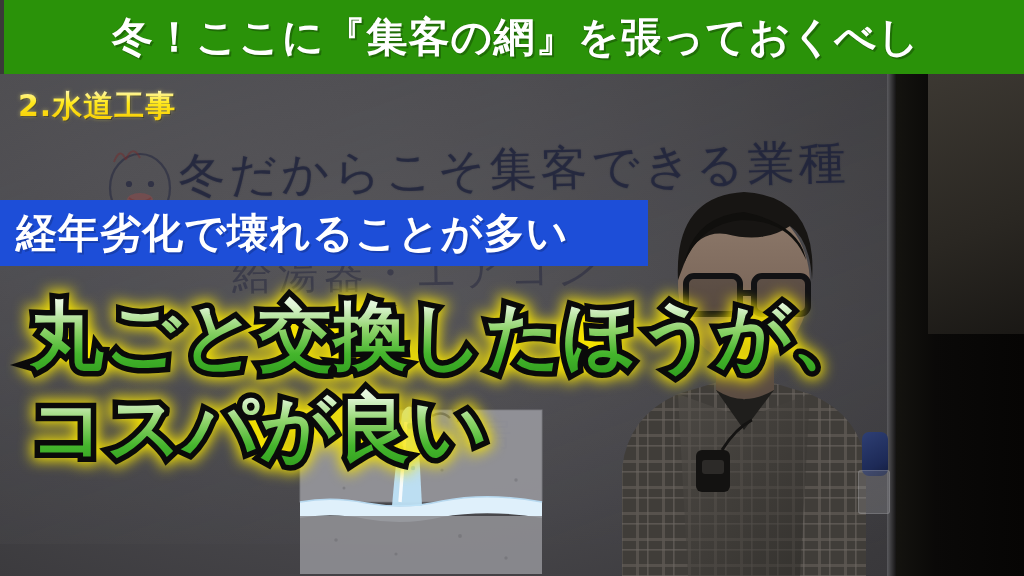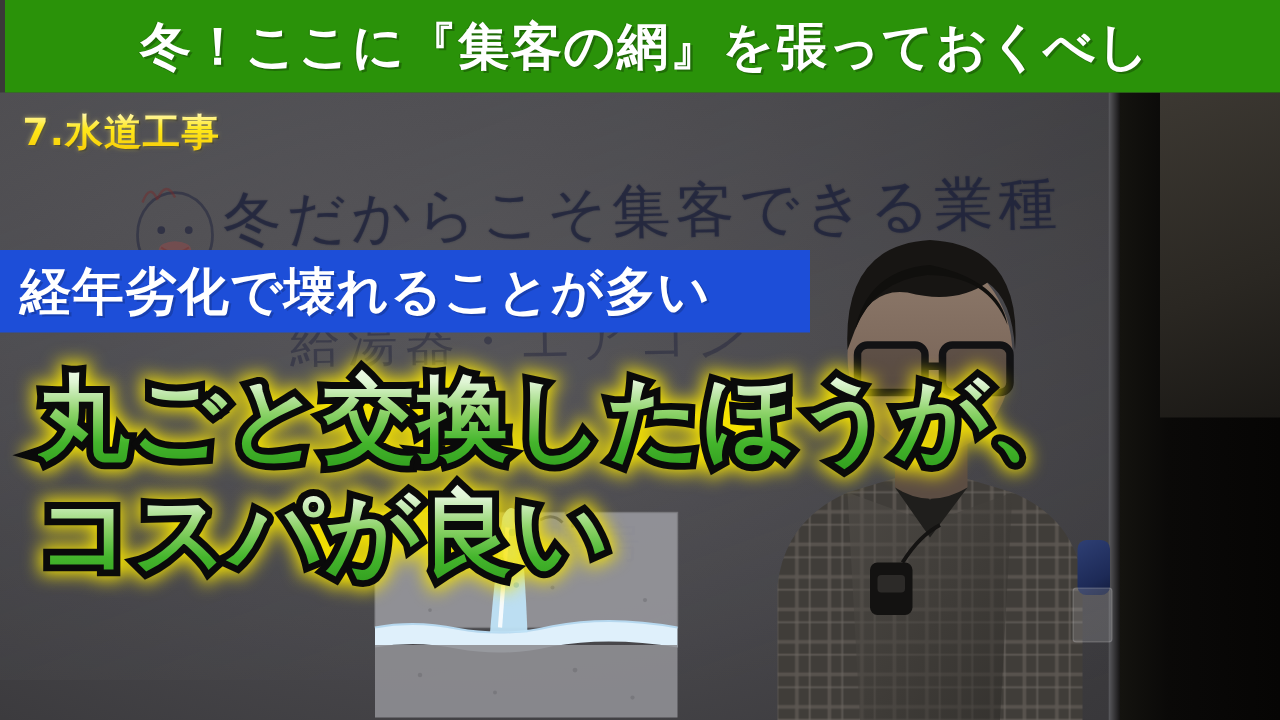--- a/index.html
+++ b/index.html
@@ -277,21 +277,21 @@
     <div class="dark-wall-panel"></div>
     <div class="wall-edge"></div>
     <div class="dispenser"></div>
     <div class="dispenser-tray"></div>
   </div>
 
   <div class="top-banner">
     <div class="top-banner-text">冬！ここに『集客の網』を張っておくべし</div>
   </div>
 
-  <div class="section-label">7.水道工事</div>
+  <div class="section-label">2.水道工事</div>
 
   <div class="mid-banner">
     <div class="mid-banner-text">経年劣化で壊れることが多い</div>
   </div>
 
   <div class="big-caption">
     <div class="cap-line line1">
       <span class="glow">丸ごと交換したほうが、</span>
       <span class="stroke">丸ごと交換したほうが、</span>
       <span class="fill">丸ごと交換したほうが、</span>

